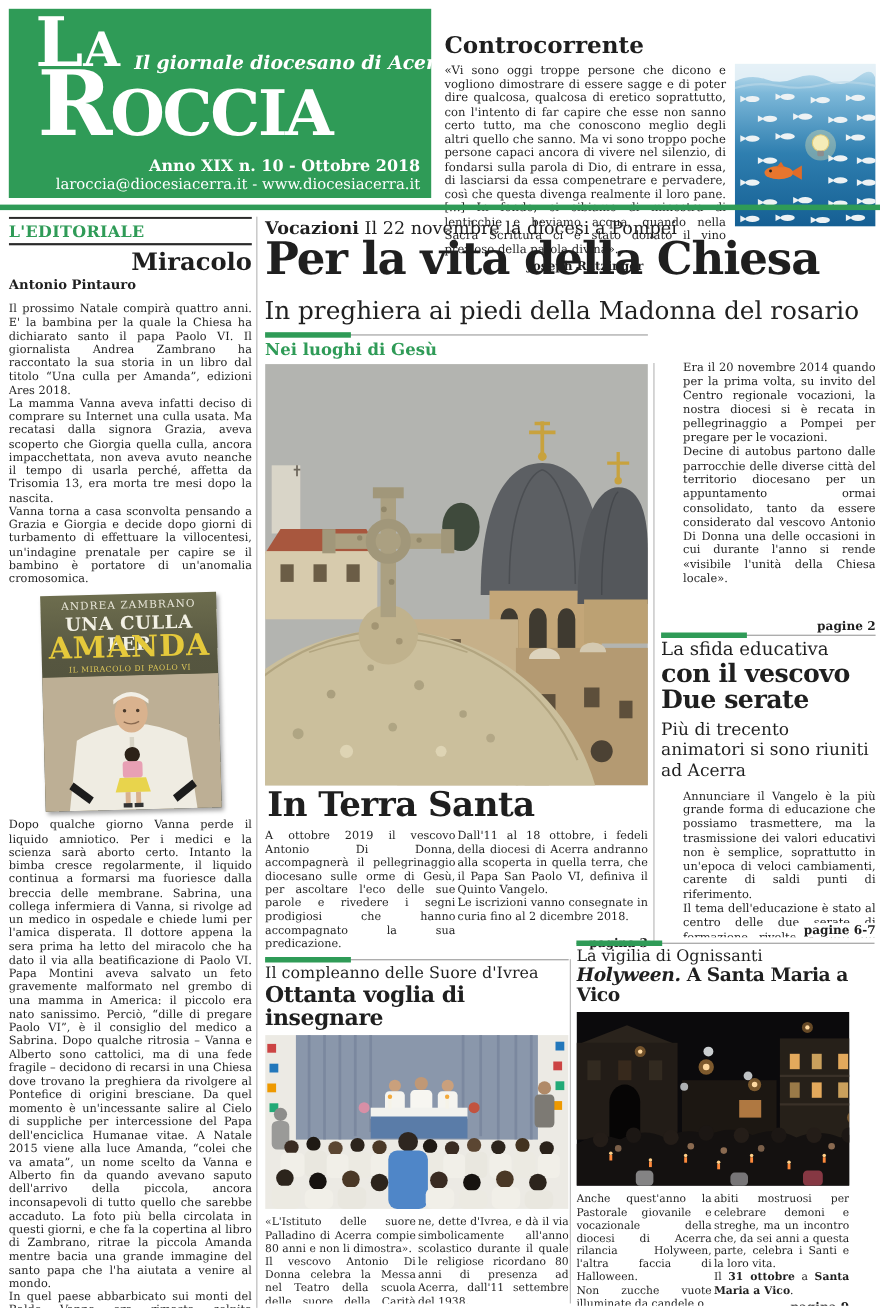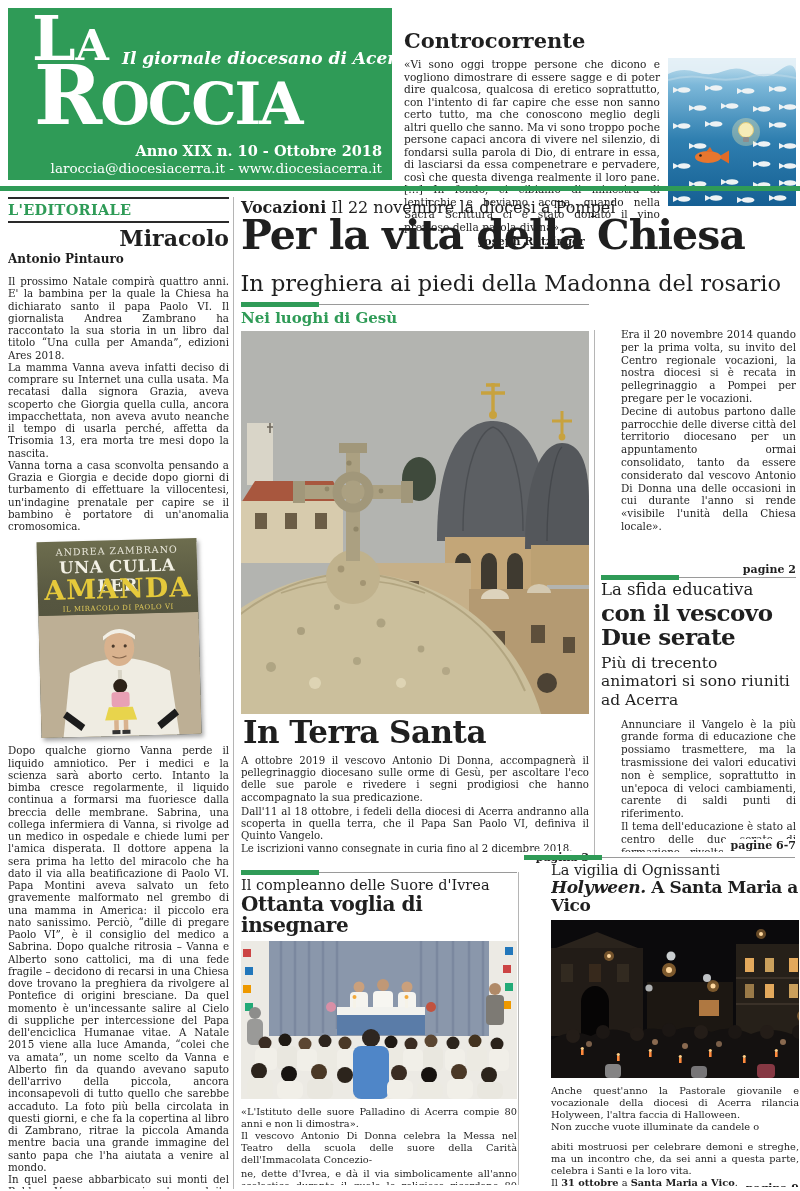--- a/index.html
+++ b/index.html
@@ -52,21 +52,21 @@
   .sidecol{position:absolute;left:601px;top:328px;width:195px;height:248px;overflow:hidden;}
   .sidecol .bt, .serate .bt{font-size:10.4px;line-height:1.23;margin-left:20px;}
   .pgref-abs{position:absolute;right:0;bottom:0;background:#fff;padding-left:8px;font-weight:bold;font-size:11px;}
   .serate{position:absolute;left:601px;top:580px;width:195px;height:272px;overflow:hidden;}
   .s-kick{font-size:16.5px;margin:0 0 2px 0;}
   .s-head{font-size:23px;font-weight:bold;line-height:1.04;letter-spacing:-0.5px;}
   .s-sub{font-size:15.5px;line-height:1.2;margin-top:5px;}
   .serate .bt{margin-top:8px;}
   .terra{position:absolute;left:241px;top:714px;width:348px;height:150px;overflow:hidden;}
   .t-head{font-size:31px;font-weight:bold;margin:0 0 5px 2px;letter-spacing:-0.5px;}
-  .cols{display:flex;gap:2px;flex-direction:column;}
+  .cols{display:flex;gap:2px;}
   .cols>div{flex:1;}
   .terra .bt{font-size:10.2px;line-height:1.2;}
   
   .bart{position:absolute;overflow:hidden;}
   .b-kick{font-size:14.5px;margin:0 0 1px 0;}
   .b-head{font-weight:bold;letter-spacing:-0.4px;line-height:1.05;}
   .suore-head{font-size:20px;}
   .holy-head{font-size:17px;}
   .bart .photo{margin-top:5px;display:block;}
   .bart .cols{margin-top:7px;position:relative;}
@@ -414,21 +414,21 @@
       <div class="bt">
         <p>ne, dette d'Ivrea, e dà il via simbolicamente all'anno scolastico durante il quale le religiose ricordano 80 anni di presenza ad Acerra, dall'11 settembre del 1938.</p>
       </div>
 
     </div>
   </div>
 
   <div class="sep" style="left:524px;top:857px;width:271px;">
       <i class="sep-g"></i>
     </div>
-  <div class="bart" style="left:524px;top:862px;width:248px;height:325px;margin-left:27px;">
+  <div class="bart" style="left:524px;top:862px;width:248px;height:325px;">
     <div class="b-kick">La vigilia di Ognissanti</div>
     <div class="b-head holy-head">
       <span class="it">Holyween.</span><span> A Santa Maria a Vico</span>
     </div>
     <svg class="photo" width="271" height="158" viewBox="0 0 271 158">
       <rect width="271" height="158" fill="#0b0a0c"></rect>
       <path d="M0 30 L46 12 L92 30 Z" fill="#2a231c"></path>
       <rect x="0" y="28" width="92" height="88" fill="#221c17"></rect>
       <rect x="10" y="44" width="12" height="18" fill="#322a20"></rect>
         <rect x="38" y="44" width="12" height="18" fill="#37291c"></rect>

